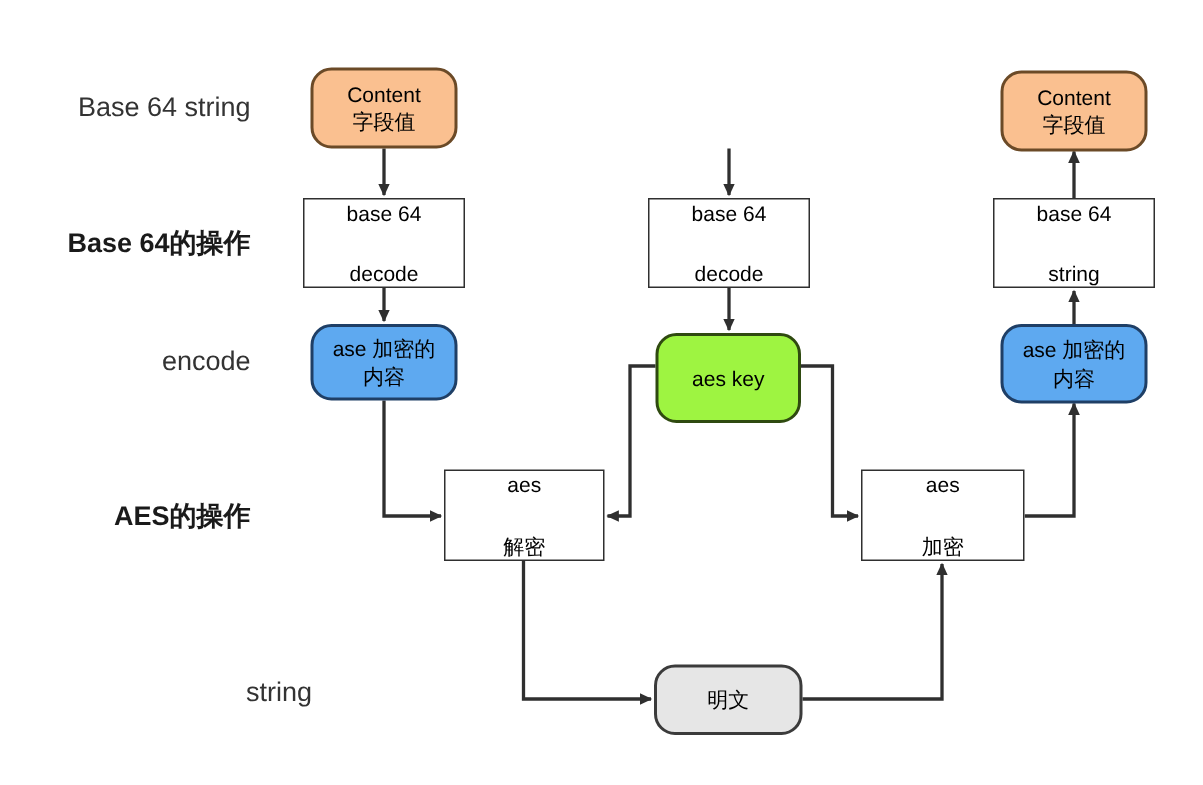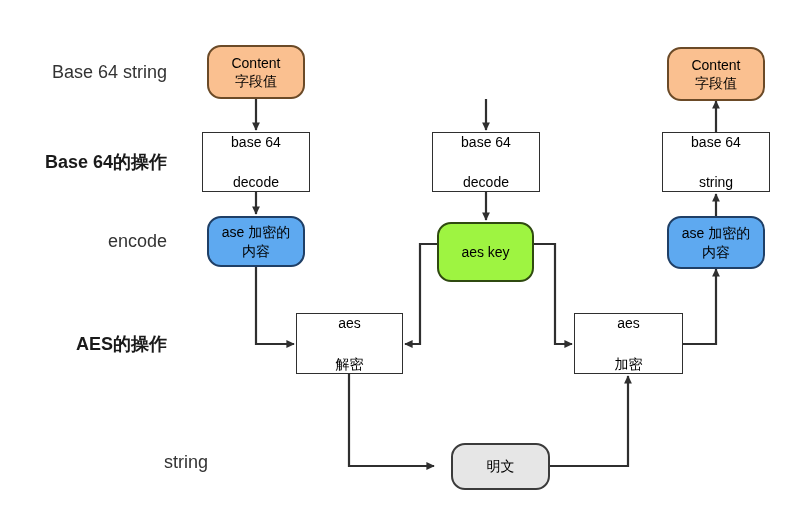--- a/index.html
+++ b/index.html
@@ -48,21 +48,21 @@
     text-align: center;
     border: 2px solid #3b3b3b;
     background: #ffffff;
   }
   .node .ln { display: block; }
   .node.rounded { border-radius: 14px; }
   .node.rect { border-radius: 0px; border-width: 1.6px; border-color: #2f2f2f; gap: 22px; }
   .node.orange { background: #fac090; border-color: #6b4a27; }
   .node.blue   { background: #5ea9f0; border-color: #1f3f66; align-items: center; }
   .node.green  { background: #9ef441; border-color: #2f4a10; }
-  .node.gray   { background: #e6e6e6; border-color: #3b3b3b; margin-left: 15px; }
+  .node.gray   { background: #e6e6e6; border-color: #3b3b3b; }
 </style>
 </head>
 <body>
 
 <div id="canvas">
 
   <svg class="wires" viewBox="0 0 802 523">
     <defs>
       <marker id="ah" markerWidth="9" markerHeight="9" refX="7.6" refY="4.5" orient="auto" markerUnits="userSpaceOnUse">
         <path d="M0,0.6 L8.4,4.5 L0,8.4 z" fill="#2f2f2f"></path>

